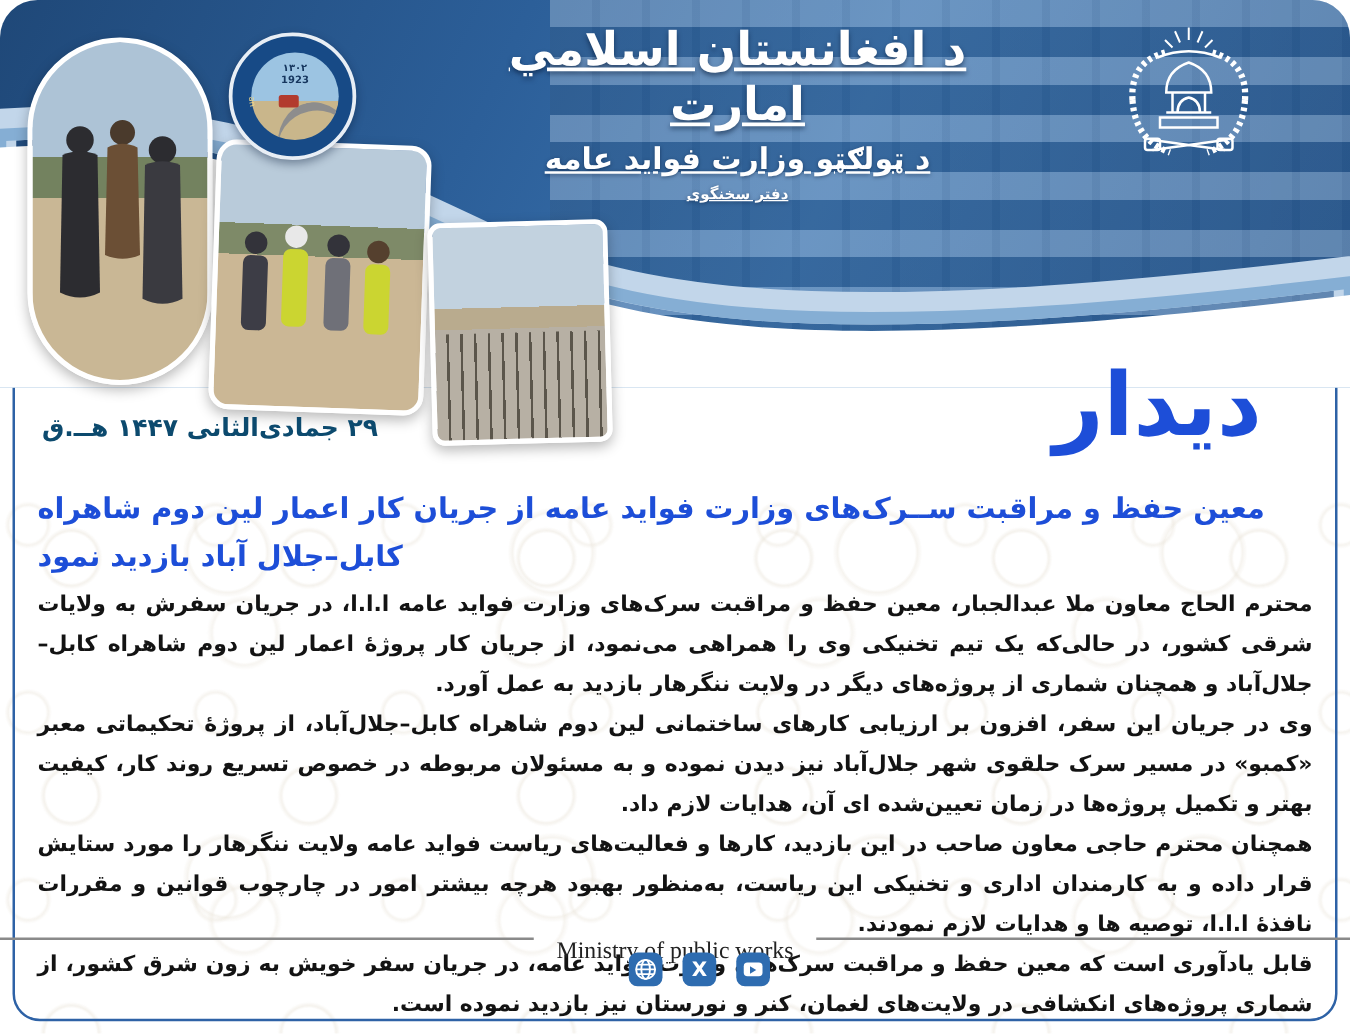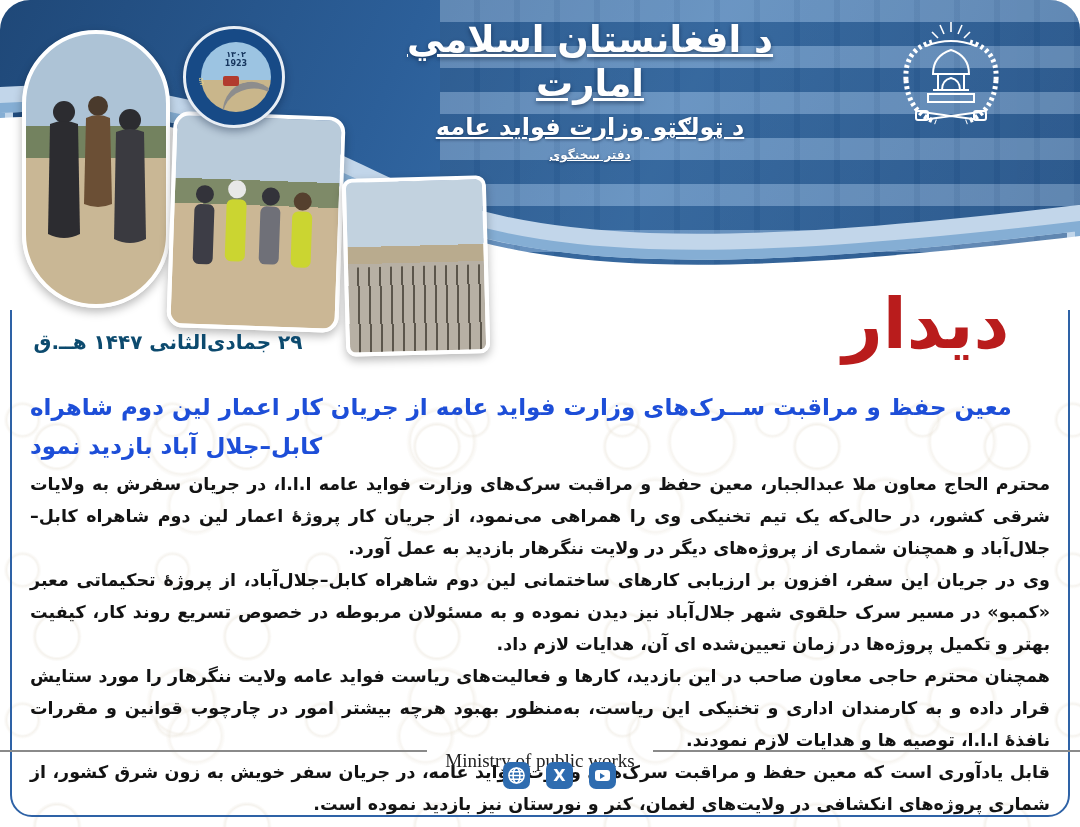--- a/index.html
+++ b/index.html
@@ -75,21 +75,21 @@
     position:absolute;left:0;right:0;top:50%;bottom:0;
     background:repeating-linear-gradient(to right,transparent 0 9px,rgba(60,55,45,.75) 9px 11px);
   }
   
   .date-line{
     position:absolute;left:28px;top:330px;width:280px;z-index:5;
     font-size:20px;font-weight:bold;color:#0c4a6e;text-align:center;direction:rtl;
   }
   .big-title{
     position:absolute;right:34px;top:282px;width:240px;z-index:5;text-align:center;
-    font-size:70px;font-weight:bold;color:#b91c1c;direction:rtl;line-height:1.2;
+    font-size:70px;font-weight:bold;color:#1d4ed8;direction:rtl;line-height:1.2;
   }
   .headline{
     position:absolute;left:30px;top:388px;width:1020px;z-index:5;
     font-size:23px;font-weight:bold;color:#1d4ed8;text-align:left;direction:rtl;line-height:39px;
   }
   
   .article{
     position:absolute;left:30px;top:468px;width:1020px;z-index:5;
     direction:rtl;text-align:justify;color:#131313;
     font-size:17.5px;font-weight:bold;line-height:32px;

